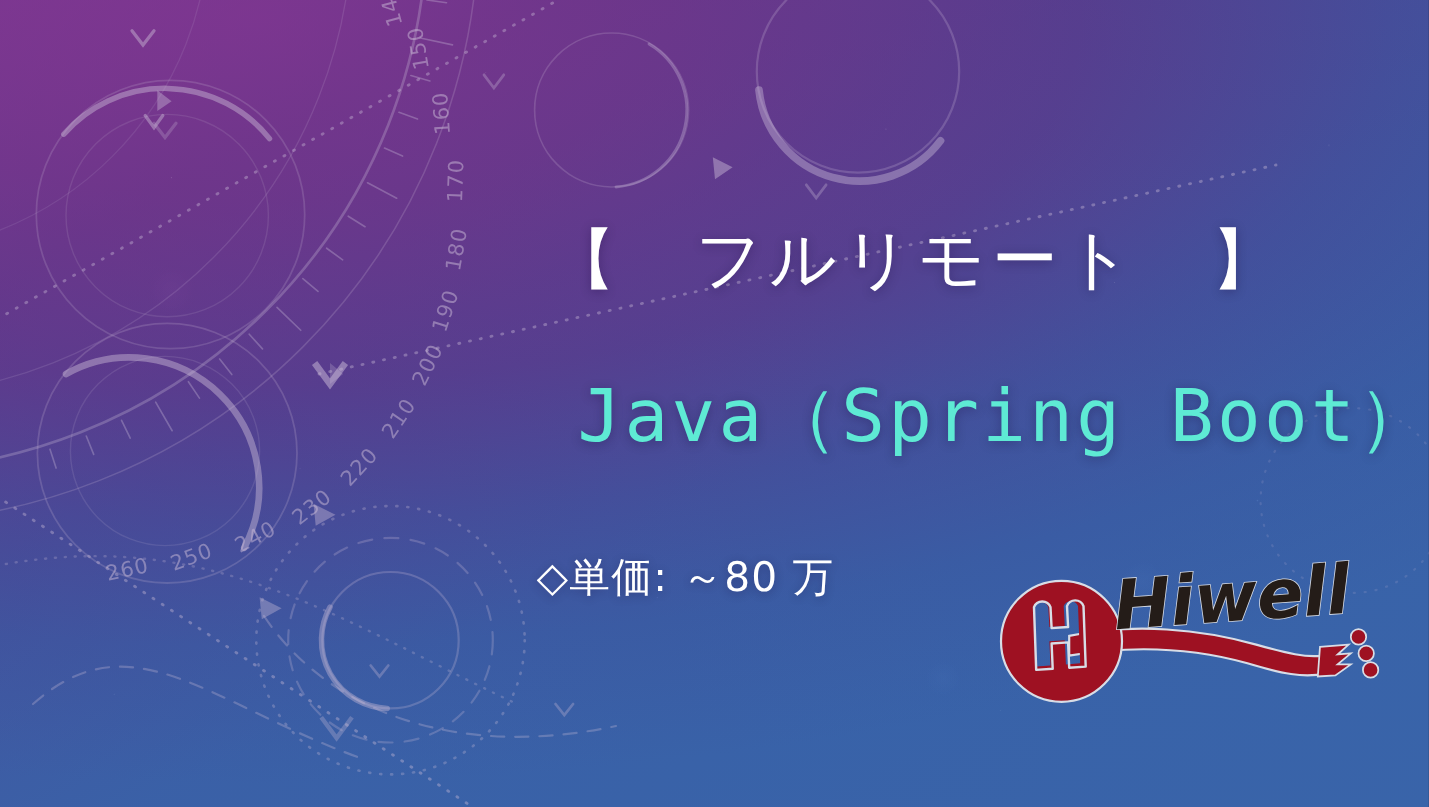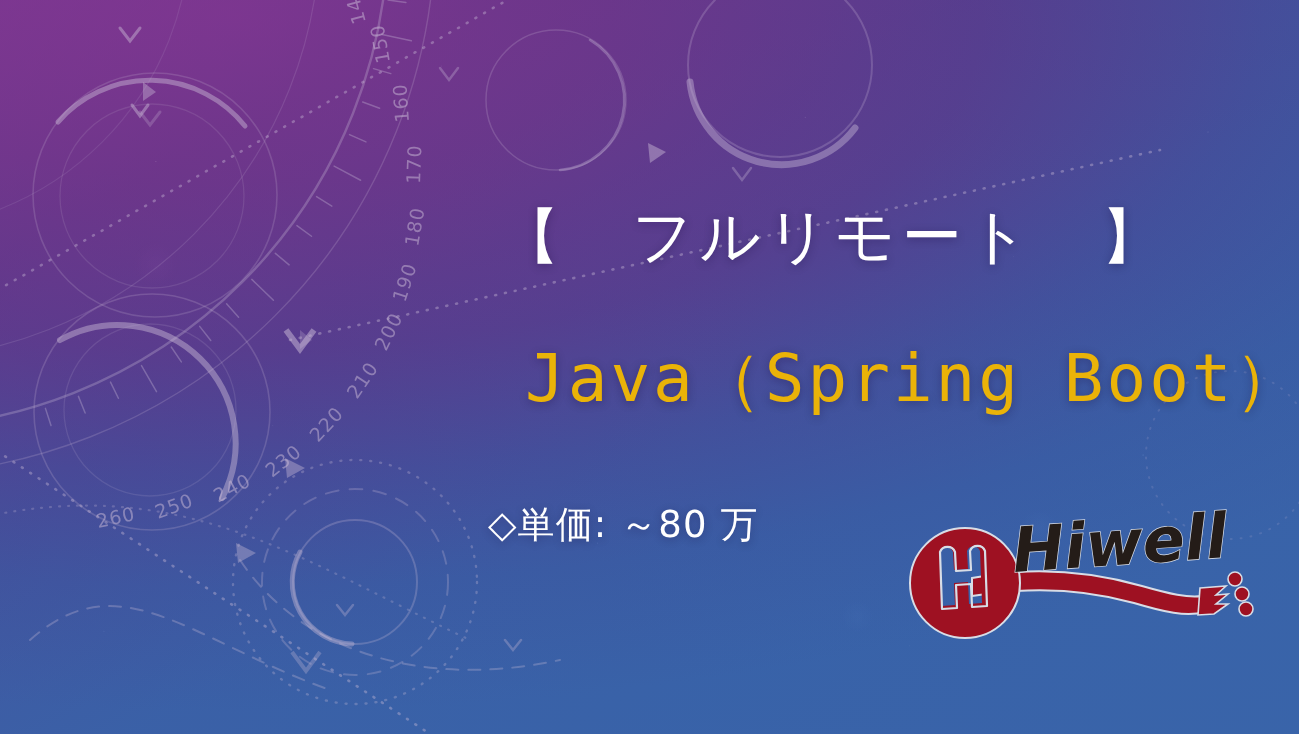--- a/index.html
+++ b/index.html
@@ -63,21 +63,21 @@
     font-size:60px;
     line-height:1;
     letter-spacing:.10em;
     white-space:pre;
     text-shadow:0 2px 10px rgba(20,0,50,.30);
   }
   .subline{
     position:absolute;
     left:505px;top:332px;
     width:760px;
-    color:#eab308;
+    color:#5eead4;
     font-size:66px;
     line-height:1;
     letter-spacing:.045em;
     white-space:pre;
     font-family:"DejaVu Sans Mono","Liberation Mono",monospace;
     font-weight:400;
     text-shadow:0 2px 10px rgba(20,0,50,.30);
   }
   .priceline{
     position:absolute;

